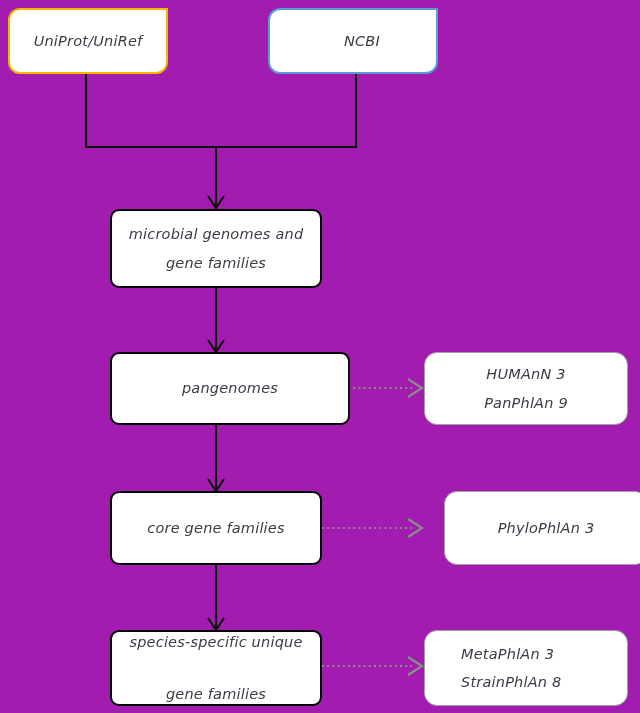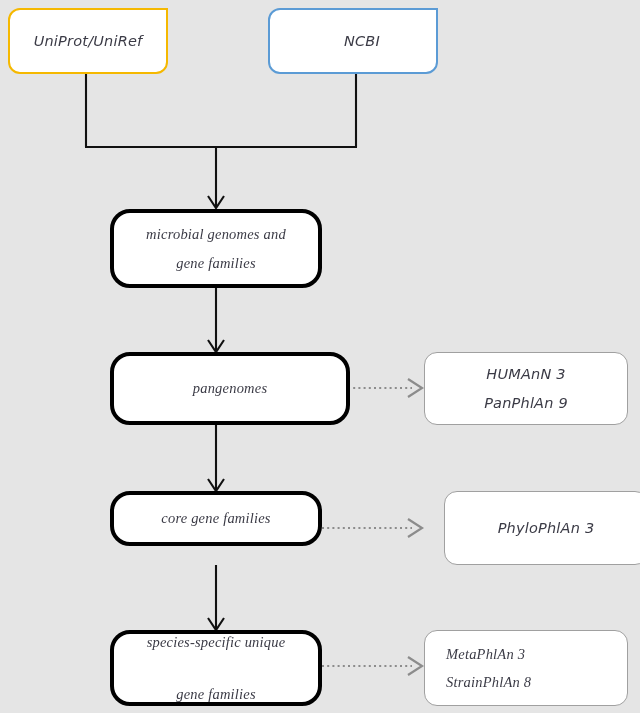--- a/index.html
+++ b/index.html
@@ -7,21 +7,21 @@
     padding: 0;
     background: #ffffff;
   }
   body {
     font-family: "DejaVu Sans", sans-serif;
   }
   #canvas {
     position: relative;
     width: 640px;
     height: 713px;
-    background: #e5e5e5;
+    background: #a21caf;
     overflow: hidden;
   }
   .node {
     position: absolute;
     box-sizing: border-box;
     background: #ffffff;
     display: flex;
     flex-direction: column;
     align-items: center;
     justify-content: center;
@@ -40,35 +40,33 @@
     border: 2px solid #F5B800;
     border-radius: 12px 0 12px 12px;
   }
   .src-ncbi {
     border: 2px solid #5B9BD5;
     border-radius: 12px 0 12px 12px;
   }
 
   
   .pipe {
-    border: 4px solid #000000;
-    border-radius: 20px;
-    font-family: Liberation Serif, serif;
+    border: 2px solid #000000;
+    border-radius: 9px;
   }
 
   
   .tool {
     border: 1.6px solid #A0A0A0;
     border-radius: 13px;
   }
   .tool.left-align {
     align-items: flex-start;
     text-align: left;
-    padding-left: 21px;
-    font-family: Liberation Serif, serif;
+    padding-left: 36px;
   }
 
   
   #wires {
     position: absolute;
     left: 0;
     top: 0;
     width: 640px;
     height: 713px;
     pointer-events: none;
@@ -142,21 +140,21 @@
 
   <div class="node pipe" style="left:110px; top:209px; width:212px; height:79px;">
     <span class="line">microbial genomes and</span>
     <span class="line">gene families</span>
   </div>
 
   <div class="node pipe" style="left:110px; top:352px; width:240px; height:73px;">
     <span class="line">pangenomes</span>
   </div>
 
-  <div class="node pipe" style="left:110px; top:491px; width:212px; height:55px;">
+  <div class="node pipe" style="left:110px; top:491px; width:212px; height:74px;">
     <span class="line">core gene families</span>
   </div>
 
   <div class="node pipe" style="left:110px; top:630px; width:212px; height:76px;gap:24px;">
     <span class="line">species-specific unique</span>
     <span class="line">gene families</span>
   </div>
 
   <div class="node tool" style="left:424px; top:352px; width:204px; height:73px;">
     <span class="line">HUMAnN 3</span>

